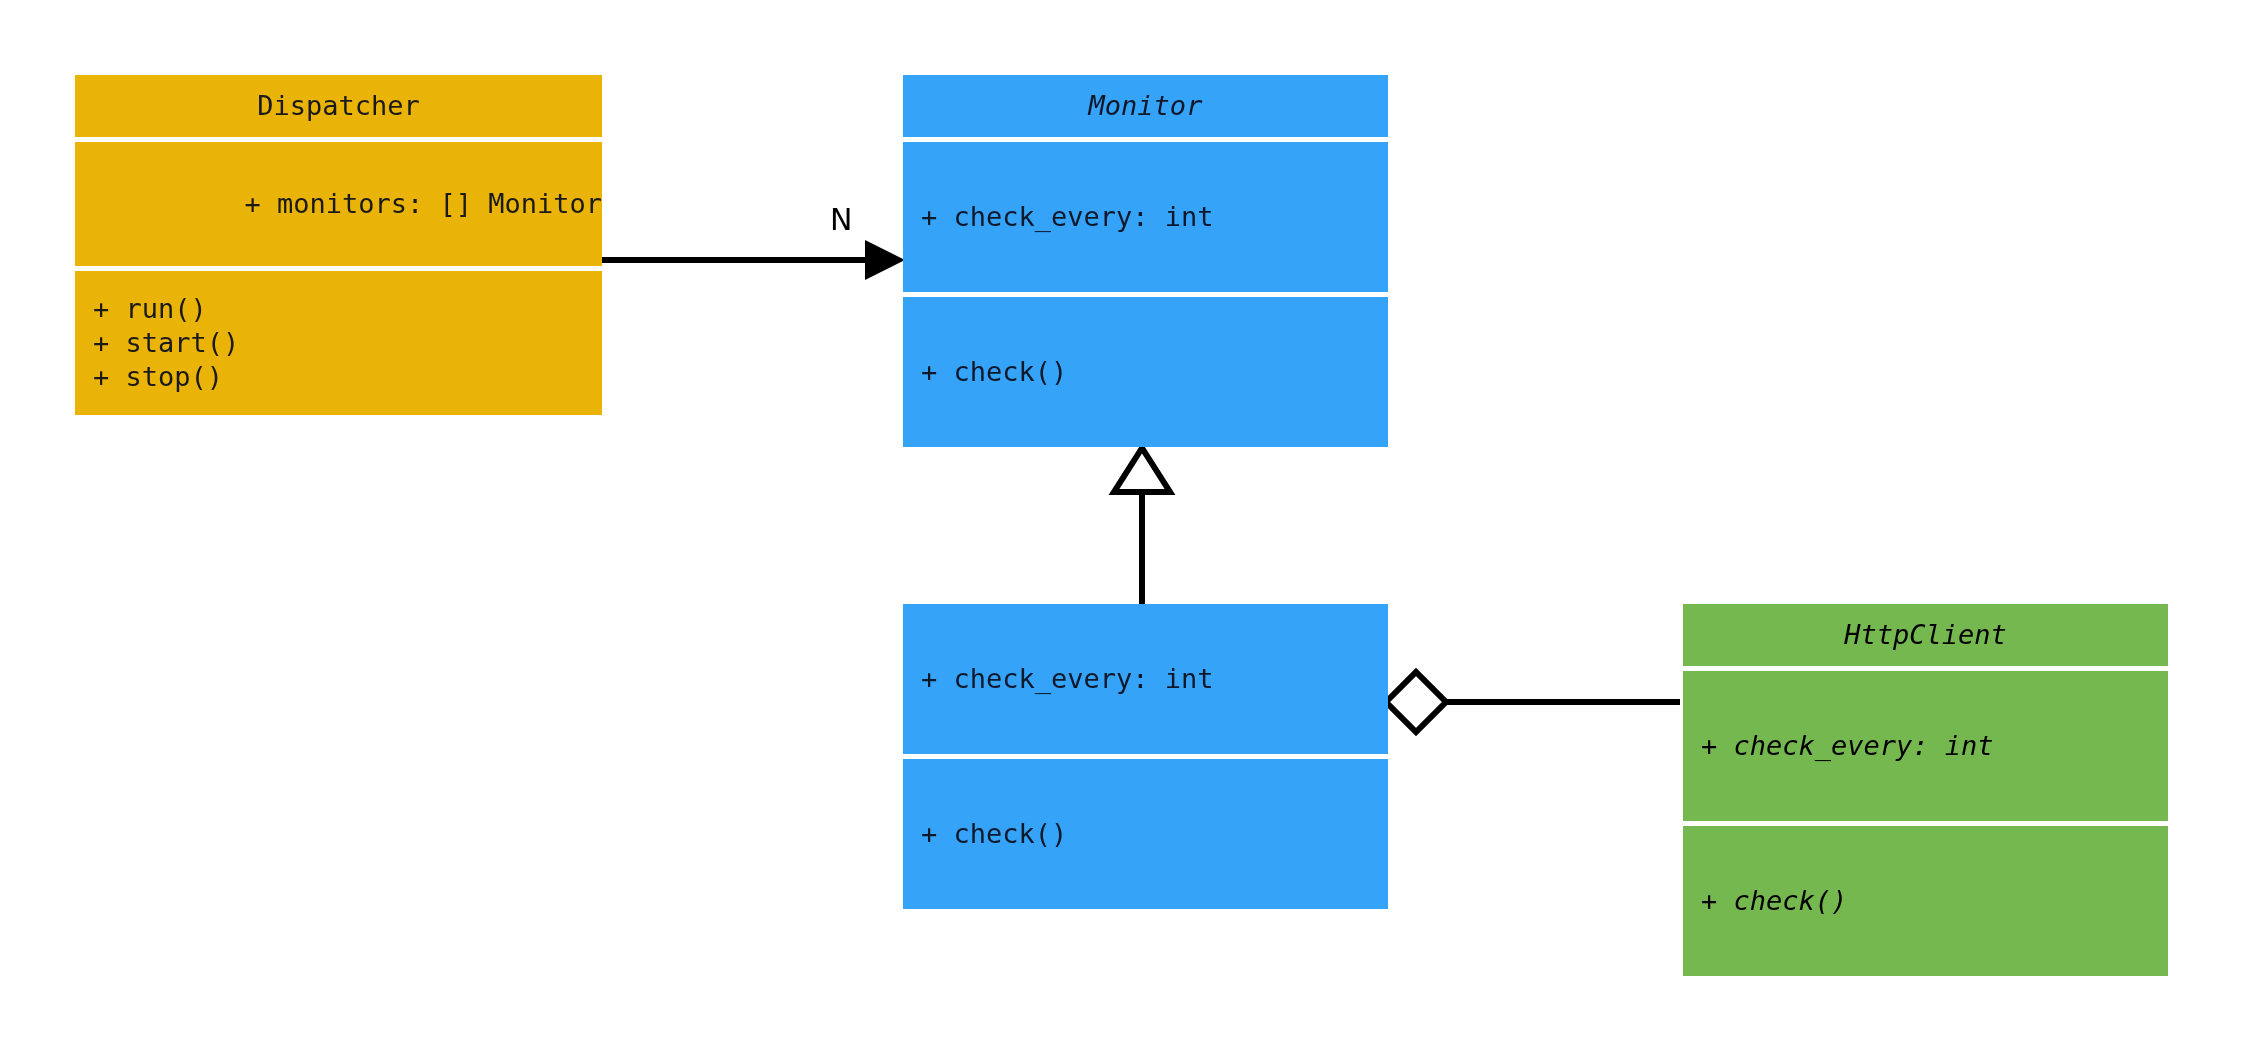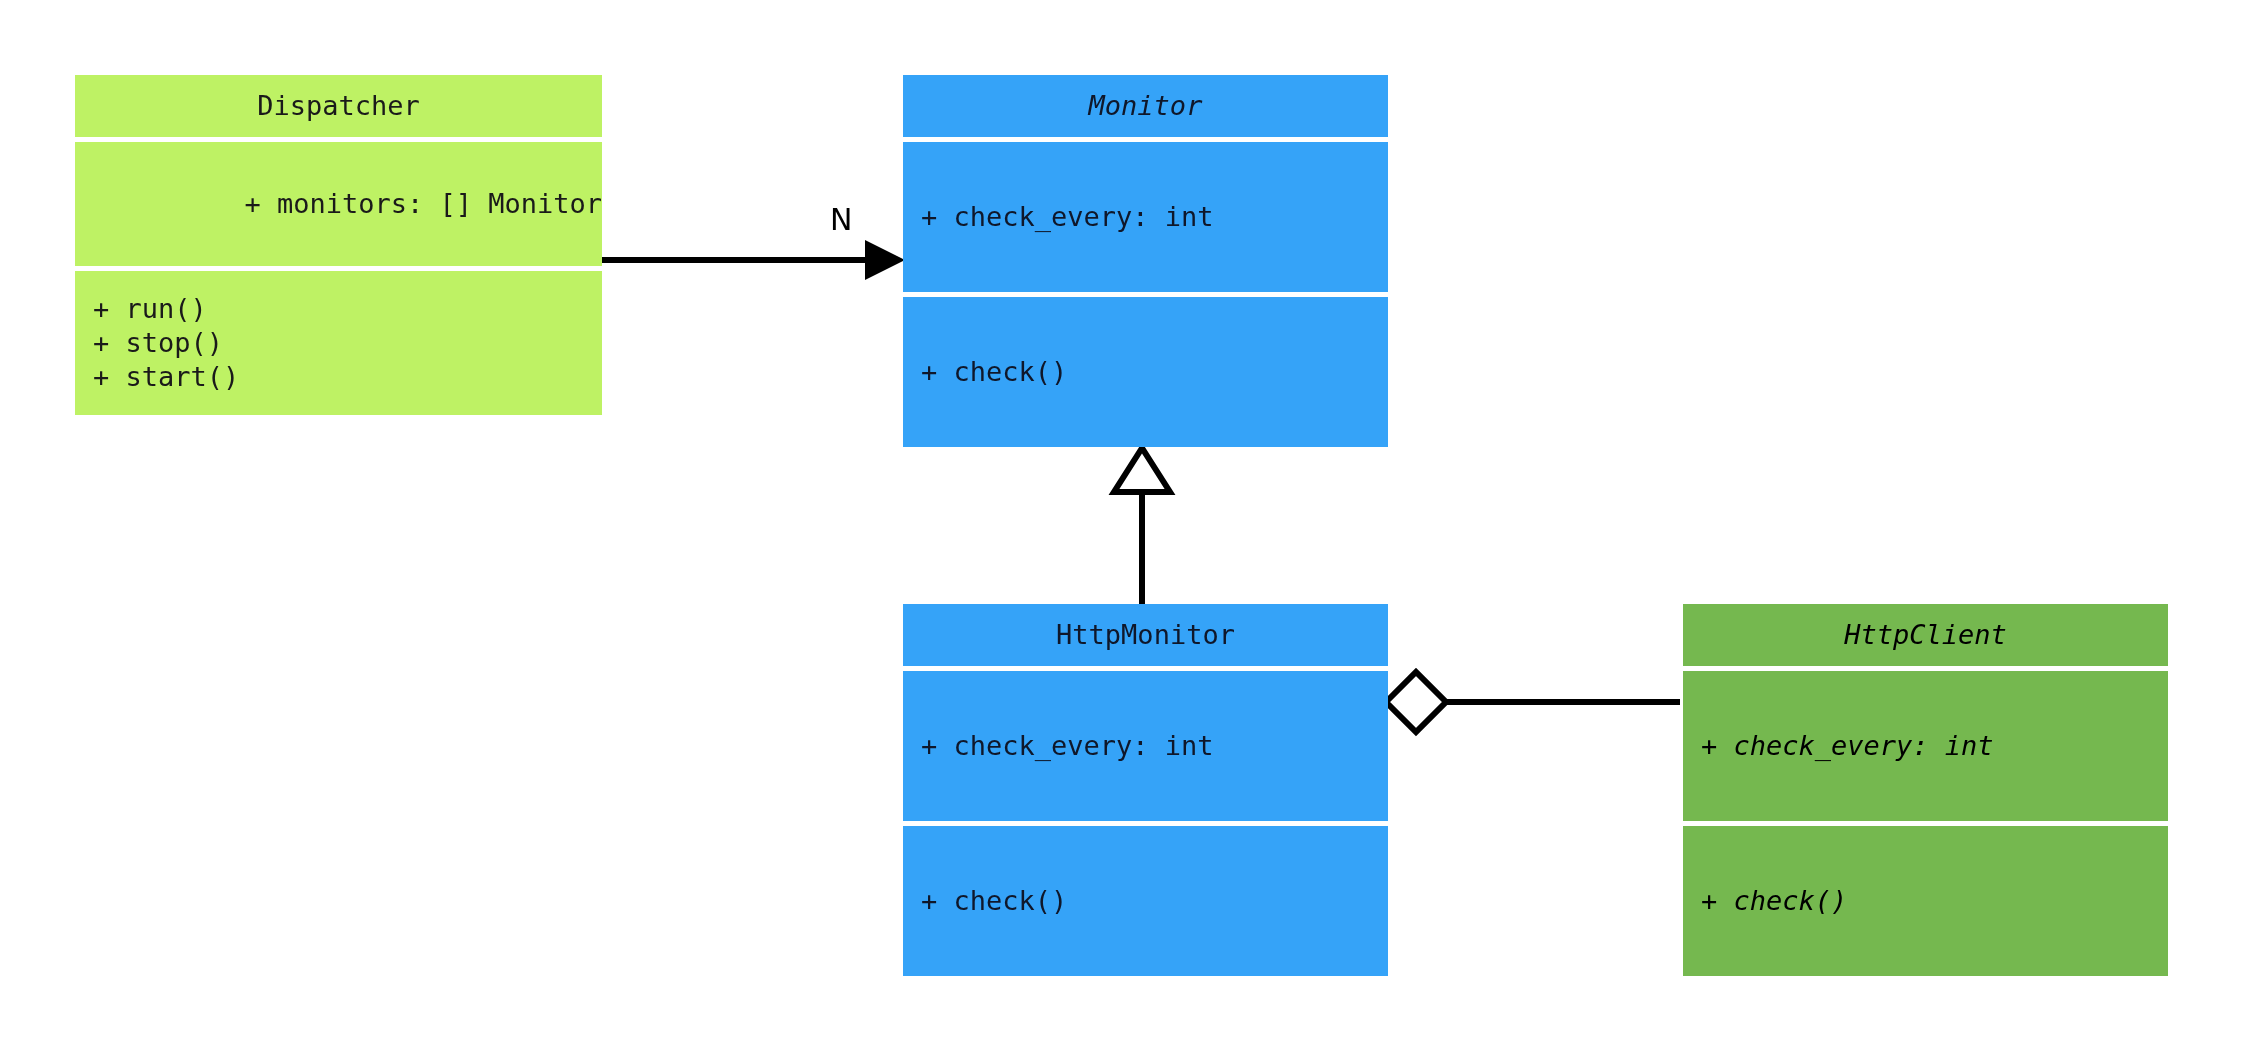--- a/index.html
+++ b/index.html
@@ -54,21 +54,21 @@
     font-style: italic;
   }
   .member {
     font-family: "DejaVu Sans Mono", monospace;
     font-size: 27px;
     line-height: 34px;
     white-space: pre;
   }
 
   
-  .theme-yellow .compartment { background: #bef264; }
+  .theme-yellow .compartment { background: #eab308; }
   .theme-yellow .class-name,
   .theme-yellow .member { color: #1a1a1a; }
 
   .theme-blue .compartment { background: #35a3f8; }
   .theme-blue .class-name,
   .theme-blue .member { color: #0f172a; }
 
   .theme-green .compartment { background: #75b84f; }
   .theme-green .class-name,
   .theme-green .member { color: #000000; font-style: italic; }
@@ -124,45 +124,42 @@
     <div class="compartment cmp-title" style="height:62px;">
       <span class="class-name">Dispatcher</span>
     </div>
 
     <div class="compartment cmp-body" style="height:124px;text-align:right;">
       <span class="member">+ monitors: [] Monitor</span>
     </div>
 
     <div class="compartment cmp-body" style="height:144px;">
       <span class="member">+ run()</span>
+      <span class="member">+ start()</span>
       <span class="member">+ stop()</span>
-      <span class="member">+ start()</span>
     </div>
   </div>
 
   <div class="uml-class theme-blue" style="left:903px; top:75px; width:485px; height:372px;">
 
     <div class="compartment cmp-title" style="height:62px;">
       <span class="class-name abstract">Monitor</span>
     </div>
 
     <div class="compartment cmp-body" style="height:150px;">
       <span class="member">+ check_every: int</span>
     </div>
 
     <div class="compartment cmp-body" style="height:150px;">
       <span class="member">+ check()</span>
     </div>
   </div>
 
   <div class="uml-class theme-blue" style="left:903px; top:604px; width:485px; height:372px;">
 
-    <div class="compartment cmp-title" style="height:62px;">
-      <span class="class-name">HttpMonitor</span>
-    </div>
 
     <div class="compartment cmp-body" style="height:150px;">
       <span class="member">+ check_every: int</span>
     </div>
 
     <div class="compartment cmp-body" style="height:150px;">
       <span class="member">+ check()</span>
     </div>
   </div>
 

